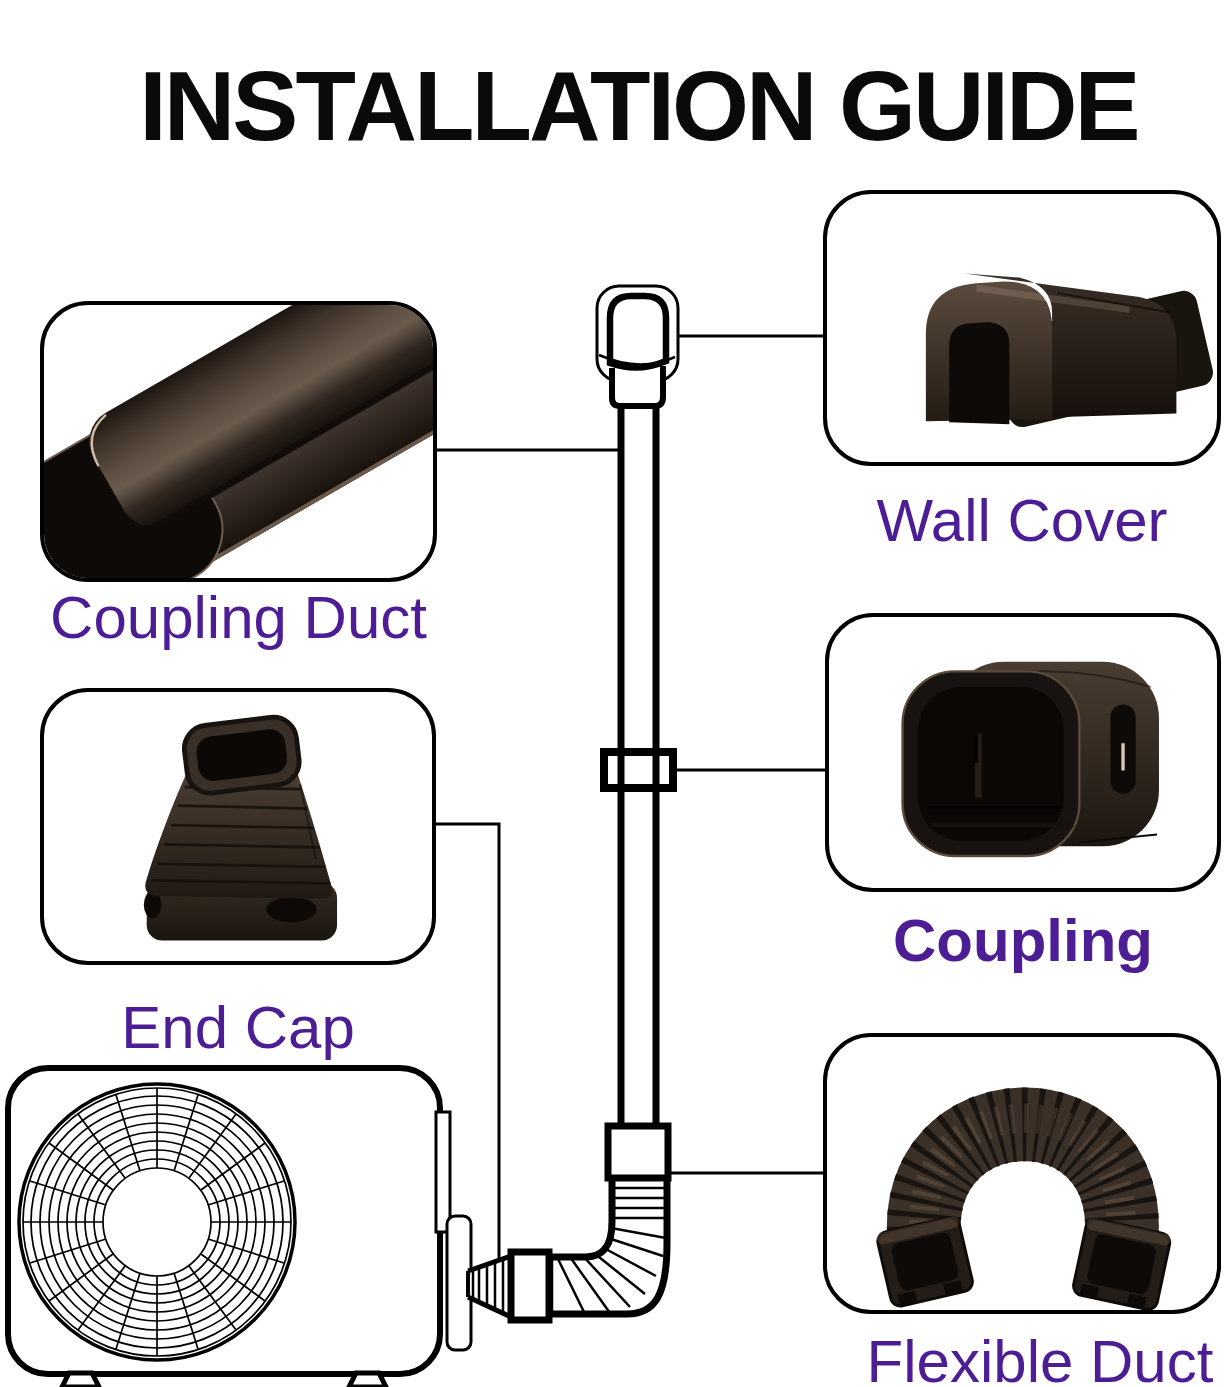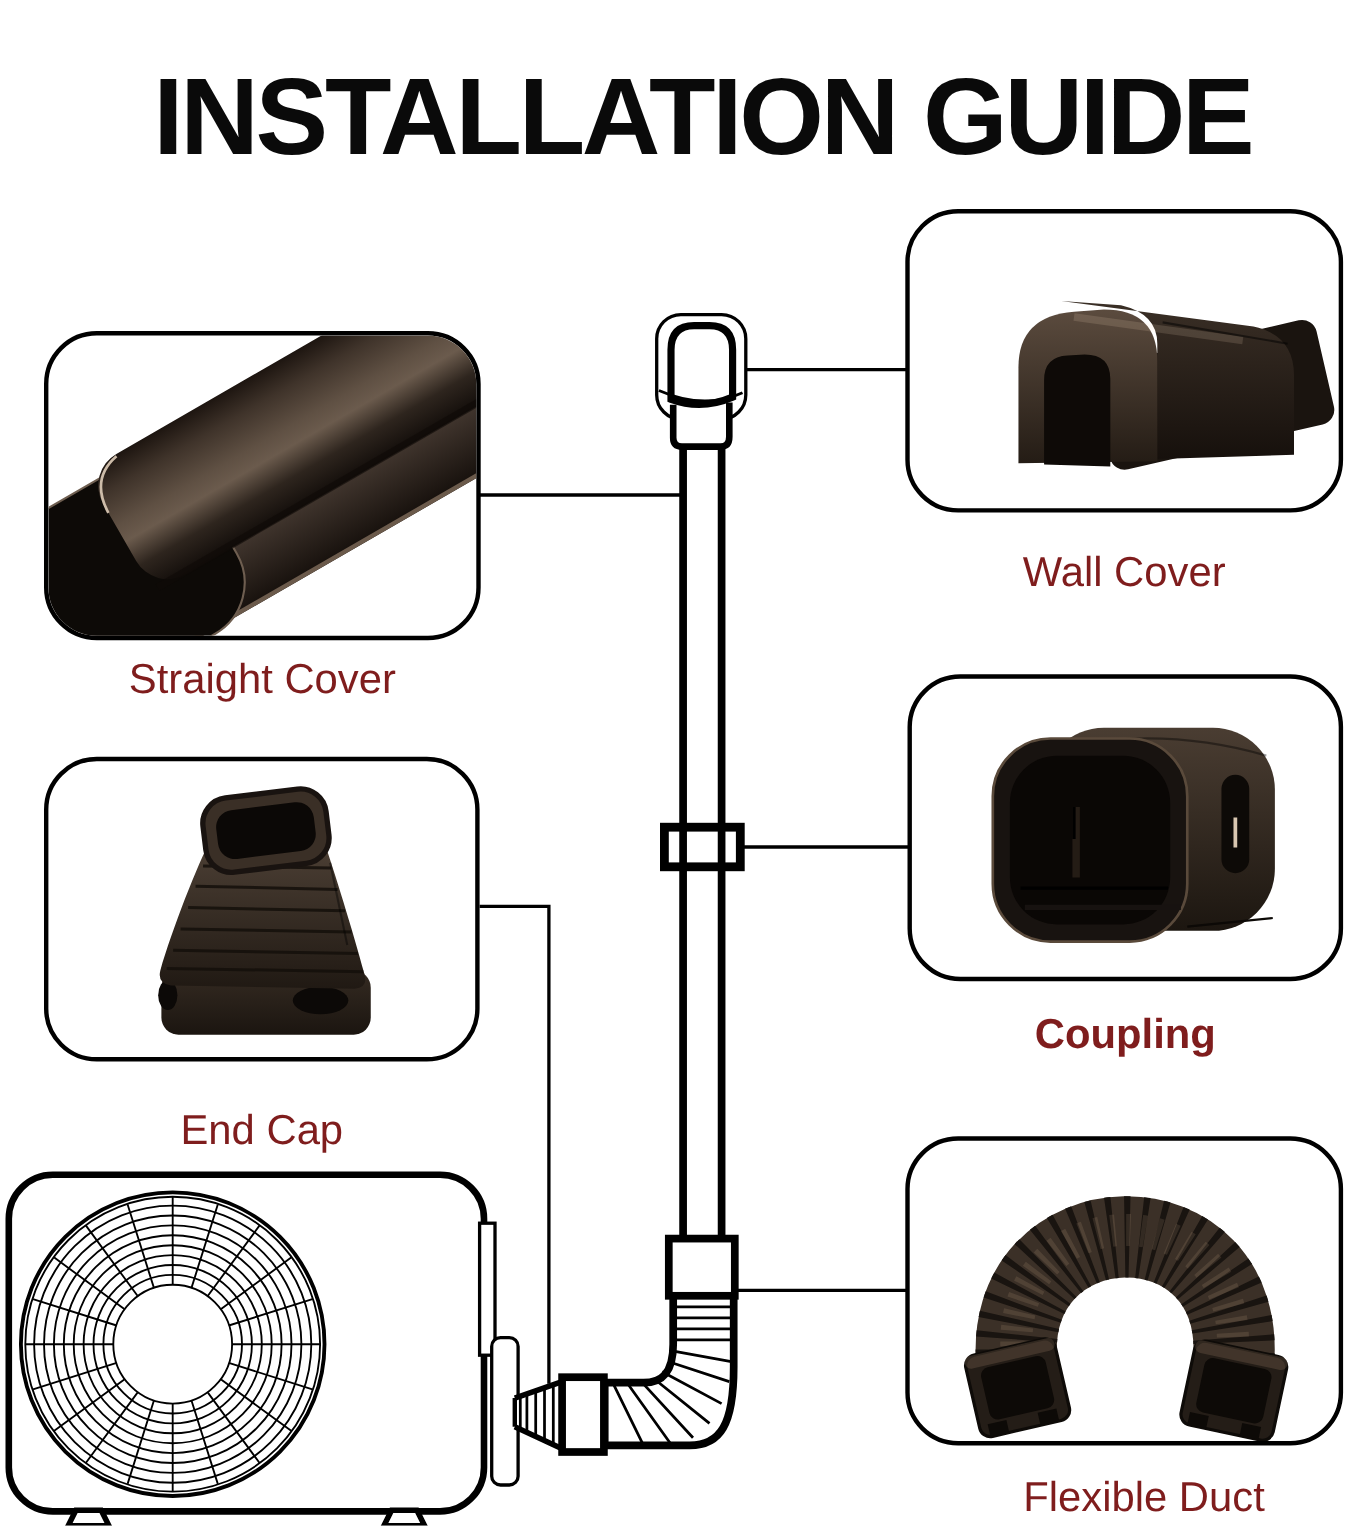--- a/index.html
+++ b/index.html
@@ -6,21 +6,21 @@
   body{width:1230px;height:1387px;position:relative;overflow:hidden;
        font-family:"Liberation Sans",sans-serif;color:#000;}
   .title{position:absolute;top:-10px;left:0;right:0;text-align:center;
          font-weight:700;font-size:99px;line-height:100px;letter-spacing:-3px;
          white-space:nowrap;color:#0a0a0a;padding-left:47px;}
   .diagram{position:absolute;left:0;top:0;width:1230px;height:1387px;z-index:1;}
   .part-box{position:absolute;box-sizing:border-box;border:4px solid #000;
             border-radius:48px;background:#fff;overflow:hidden;z-index:2;}
   .part-box svg{position:absolute;left:0;top:0;width:100%;height:100%;}
   .part-label{position:absolute;z-index:2;text-align:center;
-              font-size:38px;line-height:48px;color:#7f1d1d;white-space:nowrap;}
+              font-size:60px;line-height:48px;color:#4c1d95;white-space:nowrap;}
   #box-straight-duct{left:40px;top:301px;width:397px;height:281px;}
   #lbl-straight-duct{left:40px;top:594px;width:397px;}
   #box-end-cap{left:40px;top:688px;width:396px;height:277px;}
   #lbl-end-cap{left:40px;top:982px;width:396px;margin-top:22px;}
   #box-wall-cover{left:823px;top:190px;width:398px;height:276px;}
   #lbl-wall-cover{left:823px;top:497px;width:398px;}
   #box-coupling{left:825px;top:613px;width:396px;height:279px;}
   #lbl-coupling{left:825px;top:917px;width:396px;font-weight:bold;}
   #box-flexible-duct{left:823px;top:1033px;width:398px;height:281px;}
   #lbl-flexible-duct{left:841px;top:1338px;width:398px;}
@@ -124,21 +124,21 @@
     <g transform="rotate(-30 230 120)">
       <rect x="-140" y="150" width="760" height="66" rx="8" fill="url(#sdRail)"></rect>
       <rect x="-140" y="212" width="760" height="4" fill="#6b5a4b"></rect>
       <rect x="-160" y="40" width="300" height="180" rx="55" fill="#0d0a07" stroke="#6e5e50" stroke-width="2"></rect>
       <rect x="55" y="28" width="700" height="130" rx="34" fill="url(#sdCover)"></rect>
       <path d="M 88,30 Q 56,36 55,72" stroke="#cdbca9" stroke-width="2.5" fill="none"></path>
       <rect x="60" y="152" width="695" height="7" fill="#0f0b08" opacity="0.65"></rect>
     </g>
   </svg>
 </div>
-<div class="part-label" id="lbl-straight-duct">Straight Cover</div>
+<div class="part-label" id="lbl-straight-duct">Coupling Duct</div>
 
 <div class="part-box" id="box-end-cap">
   <svg viewBox="0 0 396 277">
     <defs>
       <linearGradient id="ecBody" x1="0" y1="0" x2="0" y2="1">
         <stop offset="0" stop-color="#4e4136"></stop>
           <stop offset="1" stop-color="#201913"></stop>
       </linearGradient>
       <linearGradient id="ecBand" x1="0" y1="0" x2="0" y2="1">
         <stop offset="0" stop-color="#352b22"></stop>

